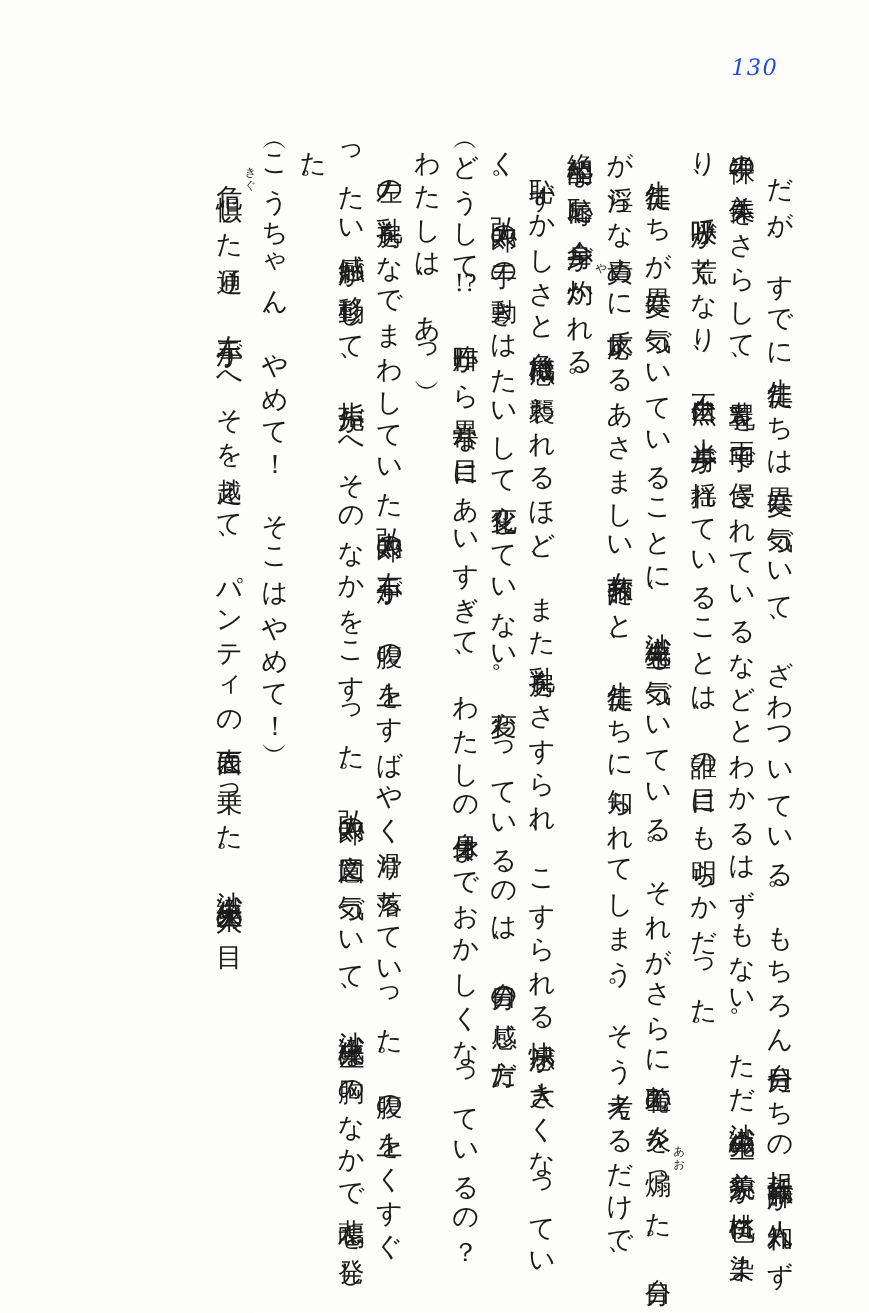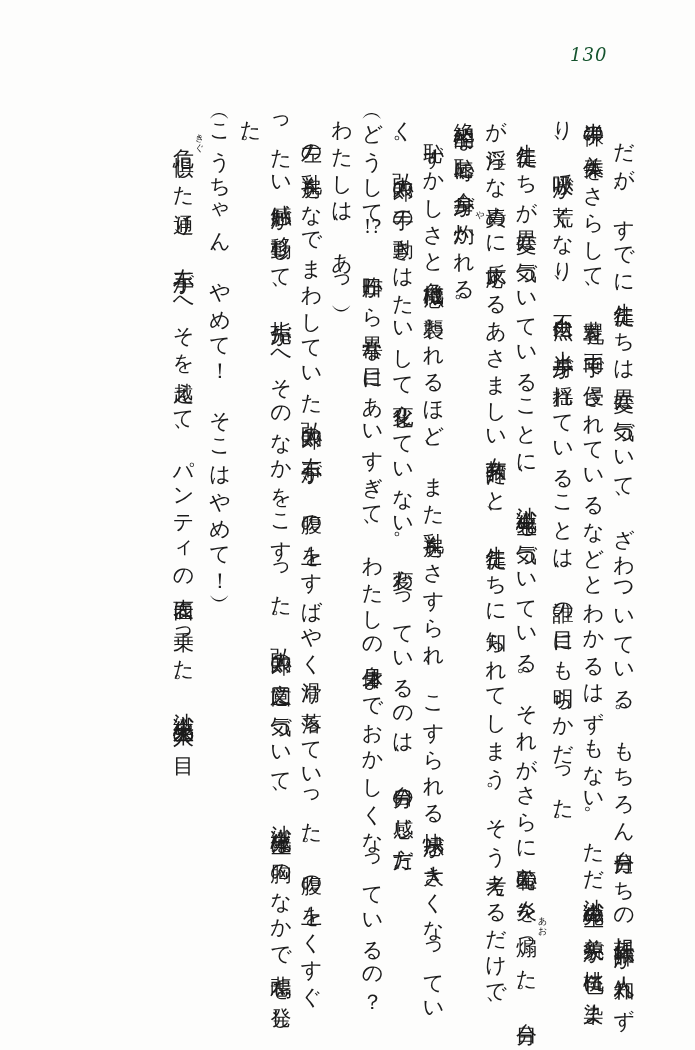--- a/index.html
+++ b/index.html
@@ -11,25 +11,25 @@
     position: relative;
     width: 695px;
     height: 1050px;
     background: #fdfdfc;
     overflow: hidden;
     font-family: "DejaVu Serif", serif;
   }
   .page-number {
     position: absolute;
     top: 44px;
-    left: 570px;
+    left: 585px;
     font-size: 18px;
     font-style: italic;
     letter-spacing: 1px;
-    color: #14532d;
+    color: #1d4ed8;
     font-family: "DejaVu Serif", serif;
   }
   .text-area {
     position: absolute;
     top: 106px;
     right: 56px;
     height: 916px;
     writing-mode: vertical-rl;
     text-orientation: mixed;
     font-size: 21px;

